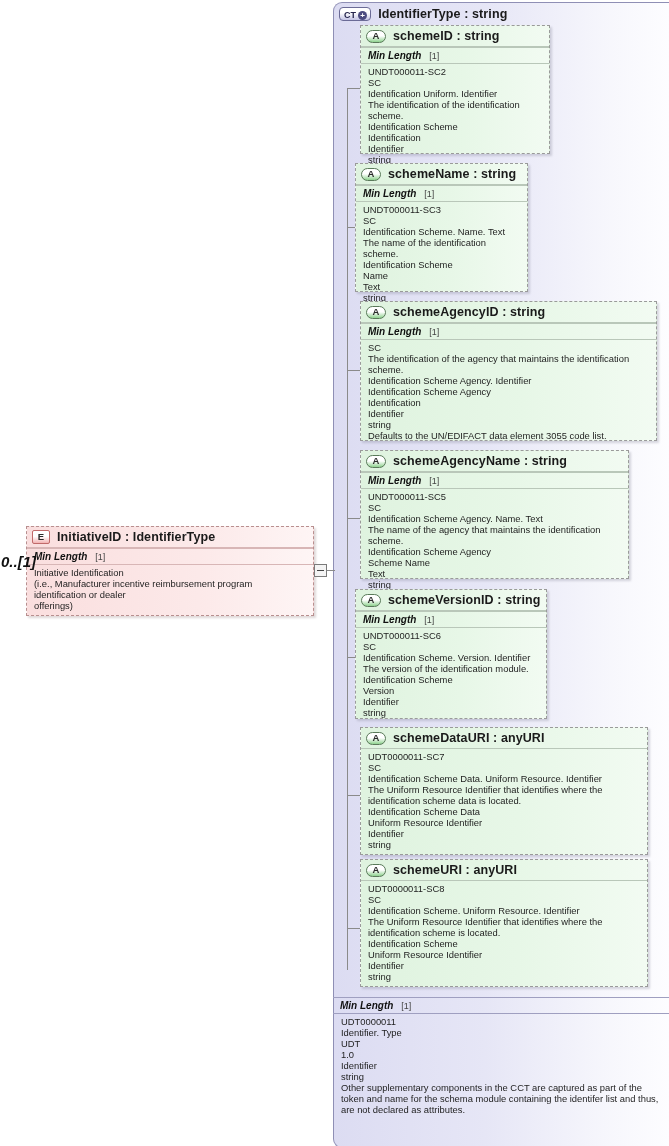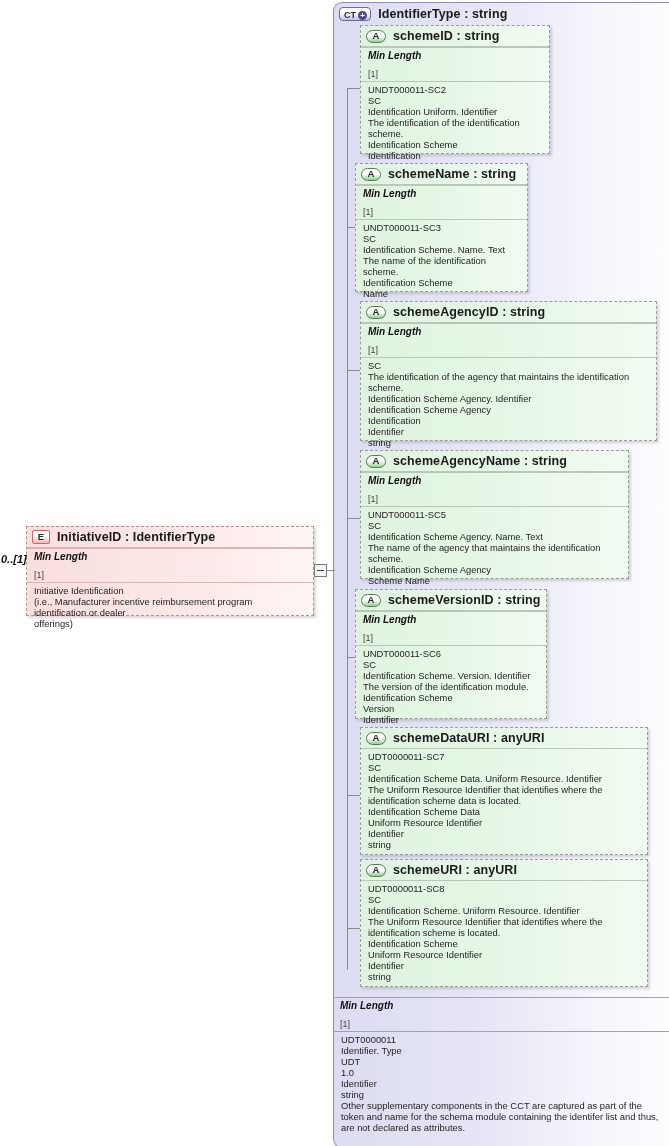--- a/index.html
+++ b/index.html
@@ -78,21 +78,20 @@
   .facet-row {
     display: flex; align-items: baseline; gap: 8px;
     padding: 2px 6px 2px 7px;
     font-size: 10px;
     font-style: italic;
     font-weight: bold;
     color: #111;
     border-top: 1px solid #b9c7b9;
     border-bottom: 1px solid #b9c7b9;
     white-space: nowrap;
-    flex-direction: column;
   }
   .facet-row .card {
     font-style: normal;
     font-weight: normal;
     font-size: 9px;
     color: #444;
   }
 
   .doc-lines {
     padding: 2px 6px 3px 7px;
@@ -130,21 +129,21 @@
     background: linear-gradient(to right, #fadede 0%, #fce9e9 60%, #fef5f5 100%);
     box-shadow: 2px 2px 2px rgba(140,120,120,.28);
   }
   #el-box .facet-row { border-top-color: #d8b6b6; border-bottom-color: #d8b6b6; }
   #el-box > .box-title { border-bottom: 1px solid #d8b6b6; }
 
   
   #card-label {
     position: absolute;
     left: 1px; top: 553px;
-    font-size: 11px;
+    font-size: 15px;
     font-style: italic;
     font-weight: bold;
     color: #111;
   }
 
   
   .hline { position: absolute; height: 1px; background: #8a8a8a; }
   .vline { position: absolute; width: 1px; background: #8a8a8a; }
   .minus-box {
     position: absolute;
@@ -272,20 +271,21 @@
       <span class="card">[1]</span>
     </div>
     <div class="doc-lines">
       <div>SC</div>
       <div>The identification of the agency that maintains the identification scheme.</div>
       <div>Identification Scheme Agency. Identifier</div>
       <div>Identification Scheme Agency</div>
       <div>Identification</div>
       <div>Identifier</div>
       <div>string</div>
+      <div>Defaults to the UN/EDIFACT data element 3055 code list.</div>
     </div>
   </div>
 
   <div class="xsd-box attr-box" style="left:360px; top:450px; width:269px; height:129px;">
     <div class="box-title">
       <span class="icon-a">A</span>
       <span>schemeAgencyName : string</span>
     </div>
     <div class="facet-row">
       <span>Min Length</span>

